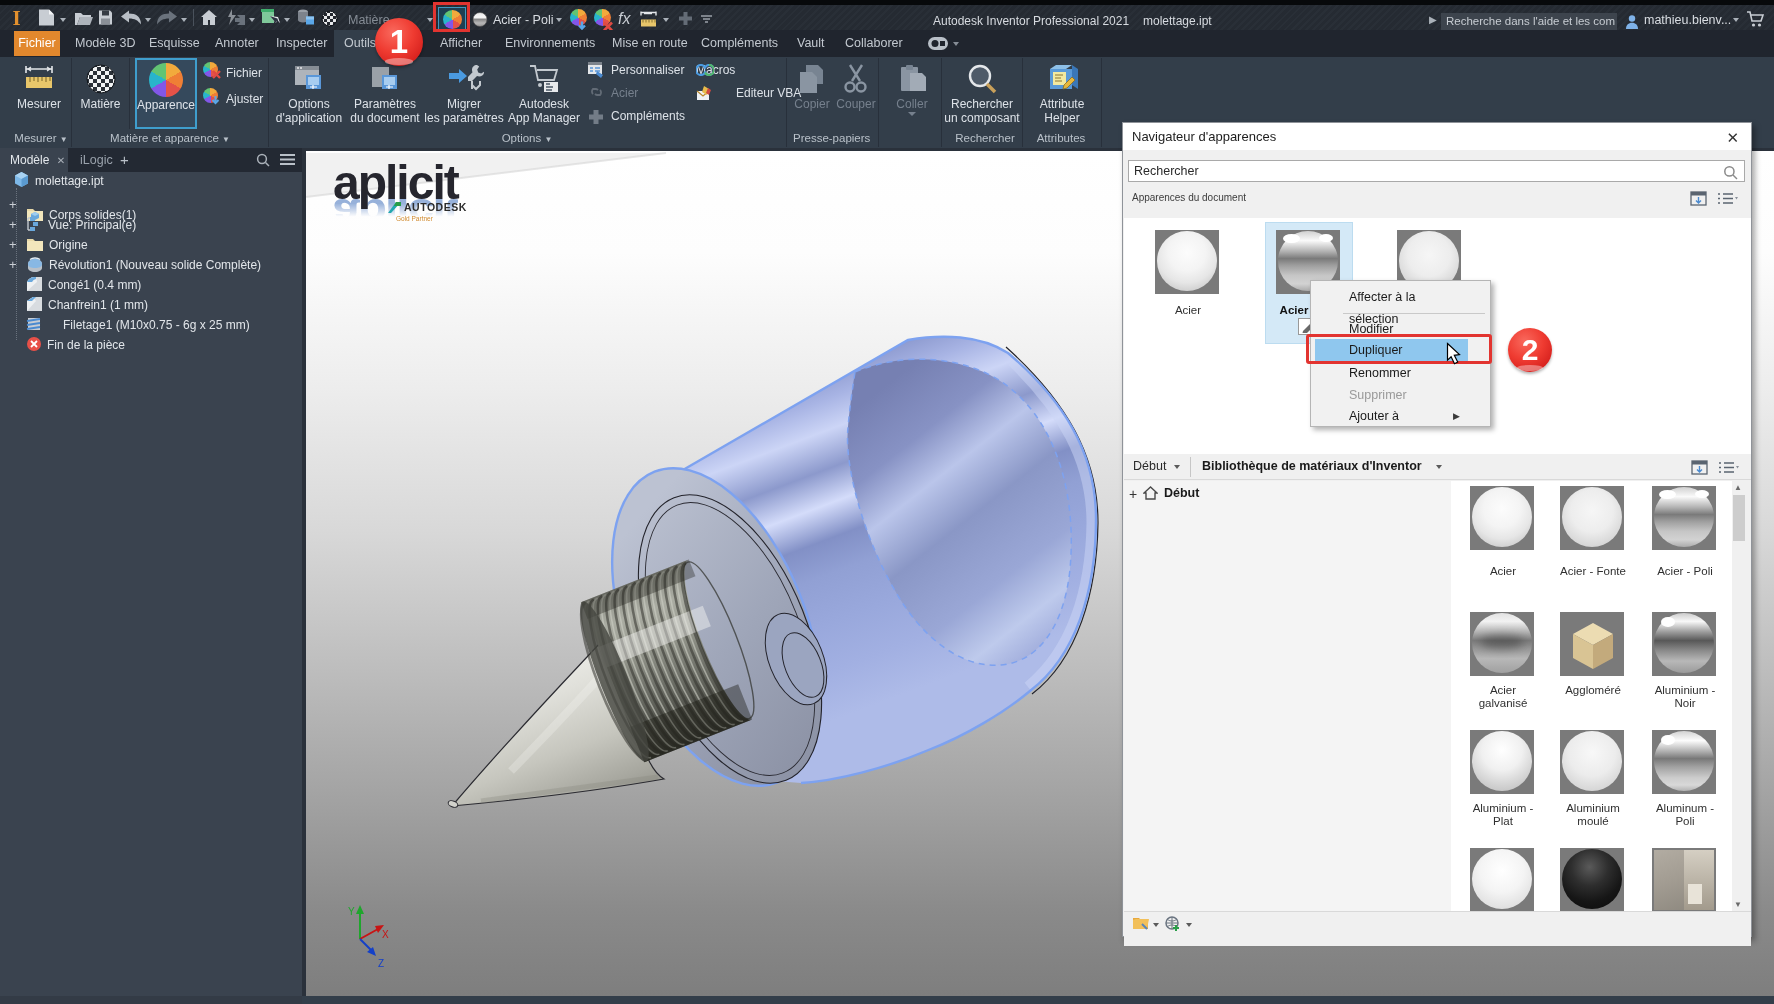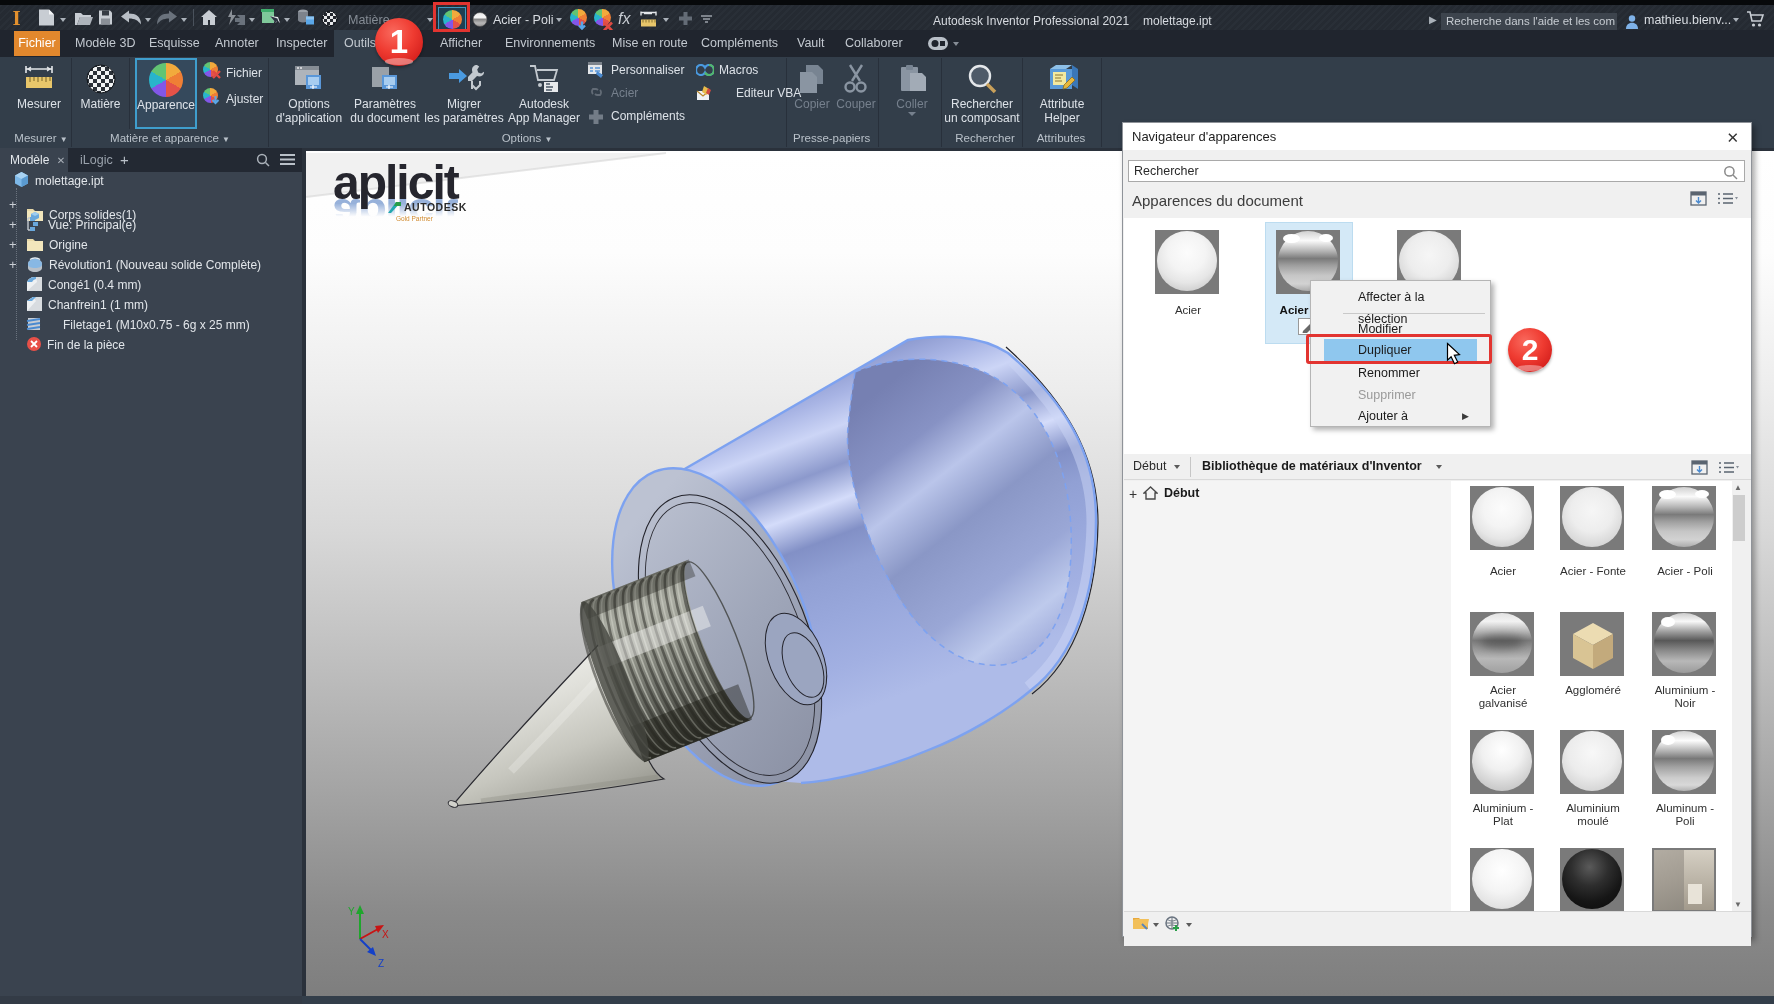--- a/index.html
+++ b/index.html
@@ -42,21 +42,21 @@
 #lpanelbottom{left:0;top:996px;width:302px;height:8px;background:#333b46}
 
 #logo1{position:absolute;left:27px;top:4px;font-size:48px;font-weight:bold;letter-spacing:-2px;color:#26262e}
 #logo2{position:absolute;left:27px;top:4px;font-size:48px;font-weight:bold;letter-spacing:-2px;color:#6f93cc;transform:scaleY(-.8);transform-origin:0 44px;opacity:.8;-webkit-mask-image:linear-gradient(0deg,rgba(0,0,0,.9) 30%,rgba(0,0,0,0) 60%)}
 #adsk{position:absolute;left:82px;top:50px;font-size:10.5px;font-weight:bold;color:#2b2b2b;letter-spacing:.5px}
 #gold{position:absolute;left:90px;top:64px;font-size:6.5px;color:#d08a2e}
 
 #dialog{left:1122px;top:122px;width:630px;height:815px;background:#f0f0f0;border:1px solid #8f9399;box-shadow:3px 4px 6px rgba(0,0,0,.35)}
 #dtitle{position:absolute;left:0;top:0;width:628px;height:27px;background:#fff;color:#1d1d1d;font-size:13px;line-height:27px;padding-left:9px}
 #dsearch{position:absolute;left:5px;top:37px;width:617px;height:22px;background:#fff;border:1px solid #a9a9a9;color:#2a2a2a;font-size:12.5px;line-height:20px;padding-left:5px}
-.dseclbl{position:absolute;font-size:15px;color:#3c3c3c}
+.dseclbl{position:absolute;font-size:10px;color:#3c3c3c}
 #swatcharea{position:absolute;left:1px;top:95px;width:627px;height:236px;background:#fff}
 .mtile{position:absolute;width:64px;height:64px;background:#7a7a7a;overflow:hidden}
 .mlabel{position:absolute;font-size:11.5px;color:#303030;text-align:center;line-height:13px}
 .sphere{position:absolute;left:2px;top:1px;width:60px;height:60px;border-radius:50%}
 .sph-matte{background:radial-gradient(circle at 50% 36%,#fcfcfc 0%,#f4f4f4 38%,#e6e6e6 62%,#cdcdcd 82%,#b2b2b2 100%)}
 .sph-fonte{background:radial-gradient(circle at 50% 40%,#f6f6f6 0%,#ededed 45%,#d9d9d9 72%,#bdbdbd 100%)}
 .sph-chrome{background:linear-gradient(180deg,#d0d0d0 0%,#fafafa 16%,#b2b2b2 34%,#7a7a7a 46%,#a0a0a0 58%,#c6c6c6 74%,#d2d2d2 88%,#ababab 100%)}
 .sph-chrome:before{content:"";position:absolute;left:5px;top:3px;width:17px;height:9px;border-radius:50%;background:#fff}
 .sph-chrome:after{content:"";position:absolute;right:5px;top:3px;width:14px;height:8px;border-radius:50%;background:#fff}
 .sph-galva{background:linear-gradient(180deg,#e2e2e2 0%,#f2f2f2 14%,#b2b2b2 32%,#7a7a7a 46%,#949494 58%,#b8b8b8 76%,#a0a0a0 100%)}
@@ -67,21 +67,21 @@
 .sph-almoule{background:radial-gradient(circle at 50% 36%,#f8f8f8 0%,#ececec 48%,#d6d6d6 78%,#c2c2c2 100%)}
 .sph-alpoli{background:linear-gradient(180deg,#d2d2d2 0%,#fcfcfc 16%,#b0b0b0 34%,#787878 46%,#a2a2a2 60%,#cccccc 78%,#d8d8d8 90%,#b2b2b2 100%)}
 .sph-alpoli:before{content:"";position:absolute;left:7px;top:4px;width:14px;height:10px;border-radius:50%;background:#fff}
 .sph-blanc{background:radial-gradient(circle at 50% 36%,#ffffff 0%,#f4f4f4 45%,#e2e2e2 75%,#cacaca 100%)}
 .sph-noir{background:radial-gradient(circle at 46% 30%,#5a5a5a 0%,#2e2e2e 35%,#161616 65%,#0a0a0a 100%)}
 .tex-conc{position:absolute;left:2px;top:2px;width:60px;height:60px;background:linear-gradient(160deg,#b2aca2 0%,#a29c92 45%,#8a857c 100%)}
 .tex-conc:before{content:"";position:absolute;left:30px;top:0;width:30px;height:60px;background:linear-gradient(180deg,#d5cfc3,#a29a8c)}
 .tex-conc:after{content:"";position:absolute;left:34px;top:34px;width:14px;height:20px;background:#e8e3d8}
 
 #cmenu{position:absolute;left:1310px;top:280px;width:181px;height:147px;background:#f1f1f1;border:1px solid #b5b5b5;box-shadow:3px 3px 5px rgba(0,0,0,.3)}
-.mitem{position:absolute;left:13px;width:153px;height:22px;font-size:12.5px;color:#1a1a1a;line-height:22px;padding-left:34px}
+.mitem{position:absolute;left:4px;width:153px;height:22px;font-size:12.5px;color:#1a1a1a;line-height:22px;padding-left:34px}
 
 #libbar{position:absolute;left:1px;top:331px;width:627px;height:26px;background:#f0f0f0;border-bottom:1px solid #d9d9d9}
 #libtree{position:absolute;left:1px;top:358px;width:327px;height:430px;background:#f4f4f4}
 #libgrid{position:absolute;left:328px;top:358px;width:281px;height:430px;background:#fff;overflow:hidden}
 #libscroll{position:absolute;left:609px;top:358px;width:14px;height:430px;background:#f0f0f0}
 #dstatus{position:absolute;left:1px;top:788px;width:627px;height:35px;background:#f0f0f0;border-top:1px solid #d9d9d9}
 
 .redcircle{position:absolute;border-radius:50%;background:radial-gradient(circle at 38% 30%,#f9695d 0%,#ef3b31 45%,#d92420 75%,#c71d1a 100%);color:#fff;font-weight:bold;text-align:center;box-shadow:0 2px 3px rgba(0,0,0,.3)}
 .redcircle:after{content:"";position:absolute;left:20%;bottom:3%;width:60%;height:13%;border-radius:50%;background:rgba(255,255,255,.38)}
 .redbox{position:absolute;border:3px solid #e23430}
@@ -312,21 +312,21 @@
   <div class="smallbtn disab" style="left:588px;top:28px"><svg style="position:absolute;opacity:.55" width="17" height="14" viewBox="0 0 17 14">
           <path d="M5 9a3.5 3.5 0 0 1 0-5l3-0a3.5 3.5 0 0 1 2 1M12 5a3.5 3.5 0 0 1 0 5h-3a3.5 3.5 0 0 1-2-1" stroke="#8a919a" stroke-width="1.8" fill="none"></path>
         </svg><span style="margin-left:23px;line-height:17px">Acier</span></div>
   <div class="smallbtn" style="left:588px;top:51px"><svg style="position:absolute;top:1px" width="16" height="16" viewBox="0 0 16 16">
           <path d="M5.5 1h5v4.5H15v5h-4.5V15h-5v-4.5H1v-5h4.5z" fill="#737c87"></path>
         </svg><span style="margin-left:23px;line-height:17px">Compléments</span></div>
 
   <div class="smallbtn" style="left:696px;top:5px"><svg style="position:absolute;top:2px" width="18" height="12" viewBox="0 0 18 12">
           <path d="M5 1a5 5 0 0 0 0 10c2 0 3.4-1.4 4-2.6C9.6 9.6 11 11 13 11a5 5 0 0 0 0-10C11 1 9.6 2.4 9 3.6 8.4 2.4 7 1 5 1z" fill="none" stroke="#4a9ae0" stroke-width="2.2"></path>
           <path d="M13 1a5 5 0 0 1 0 10c-2 0-3.4-1.4-4-2.6" fill="none" stroke="#53b86a" stroke-width="2.2"></path>
-        </svg><span style="margin-left:23px;line-height:17px">Macros</span></div>
+        </svg><span style="line-height:17px">Macros</span></div>
   <div class="smallbtn" style="left:696px;top:28px"><svg style="position:absolute" width="17" height="17" viewBox="0 0 17 17">
           <rect x="1" y="6" width="12" height="9" fill="#f0f2f4"></rect>
           <path d="M1 6l6 5 6-5" stroke="#b9882c" stroke-width="1.2" fill="none"></path>
           <path d="M8 1l5 3-2 6-5-3z" fill="#e8bc4a"></path>
           <path d="M12 3l3 2-2 5-3-2z" fill="#cf4a42"></path>
         </svg><span style="margin-left:40px;line-height:17px">Editeur VBA</span></div>
 
   <div class="bigbtn disab" style="left:790px;width:44px">
    <div class="bigicon"><svg width="32" height="32" viewBox="0 0 32 32">
             <path d="M10 2h12l5 5v14H10z" fill="#788492"></path>

